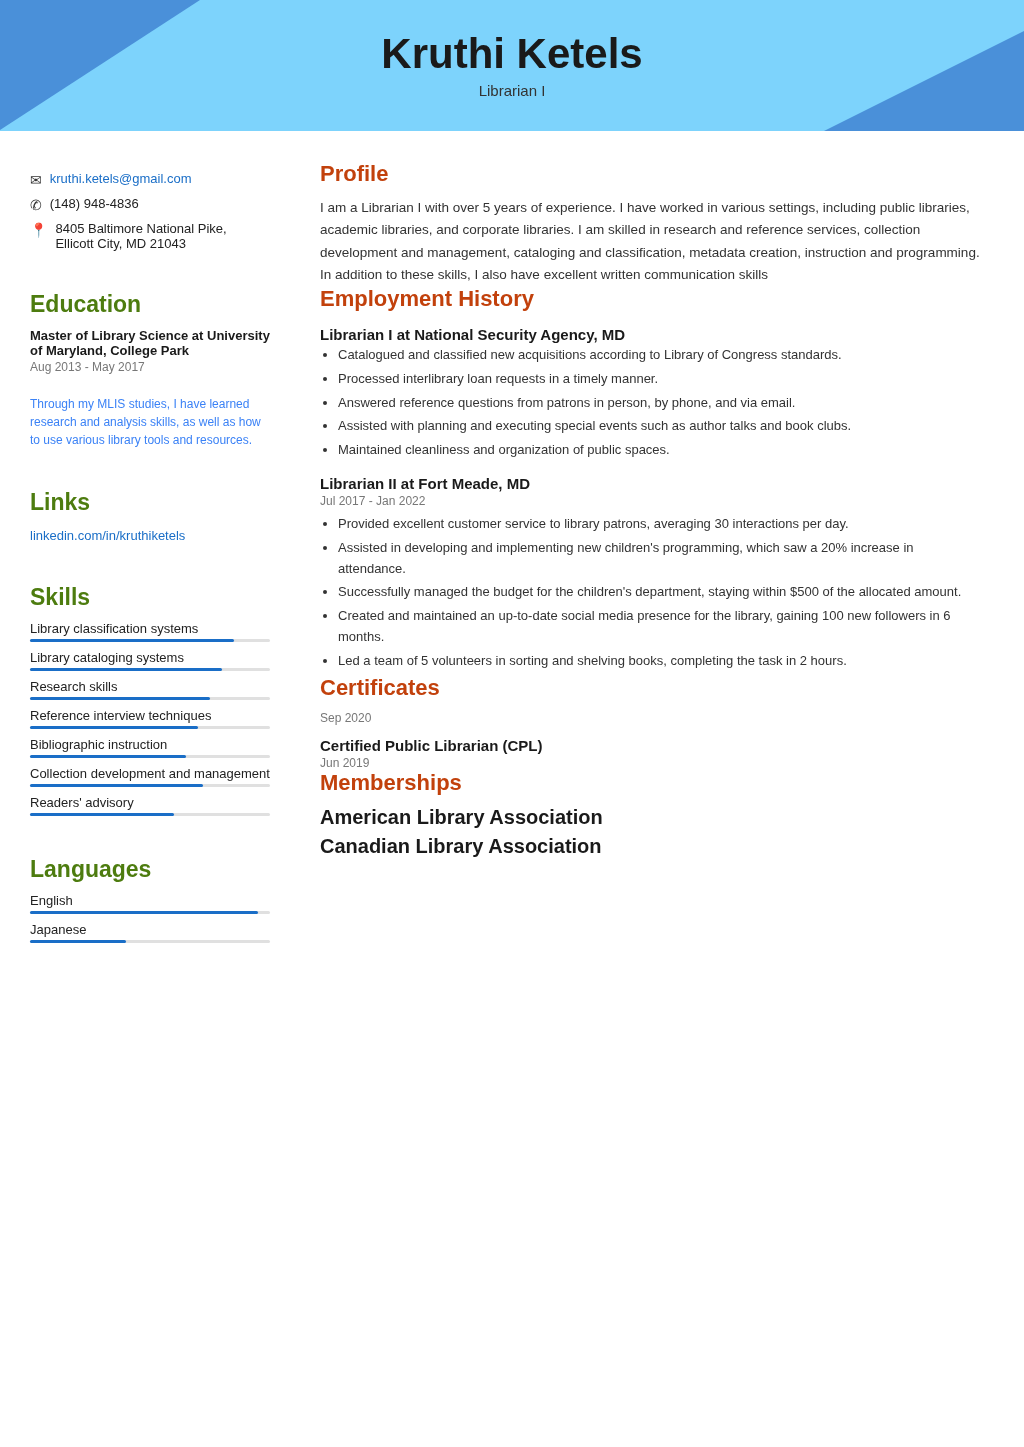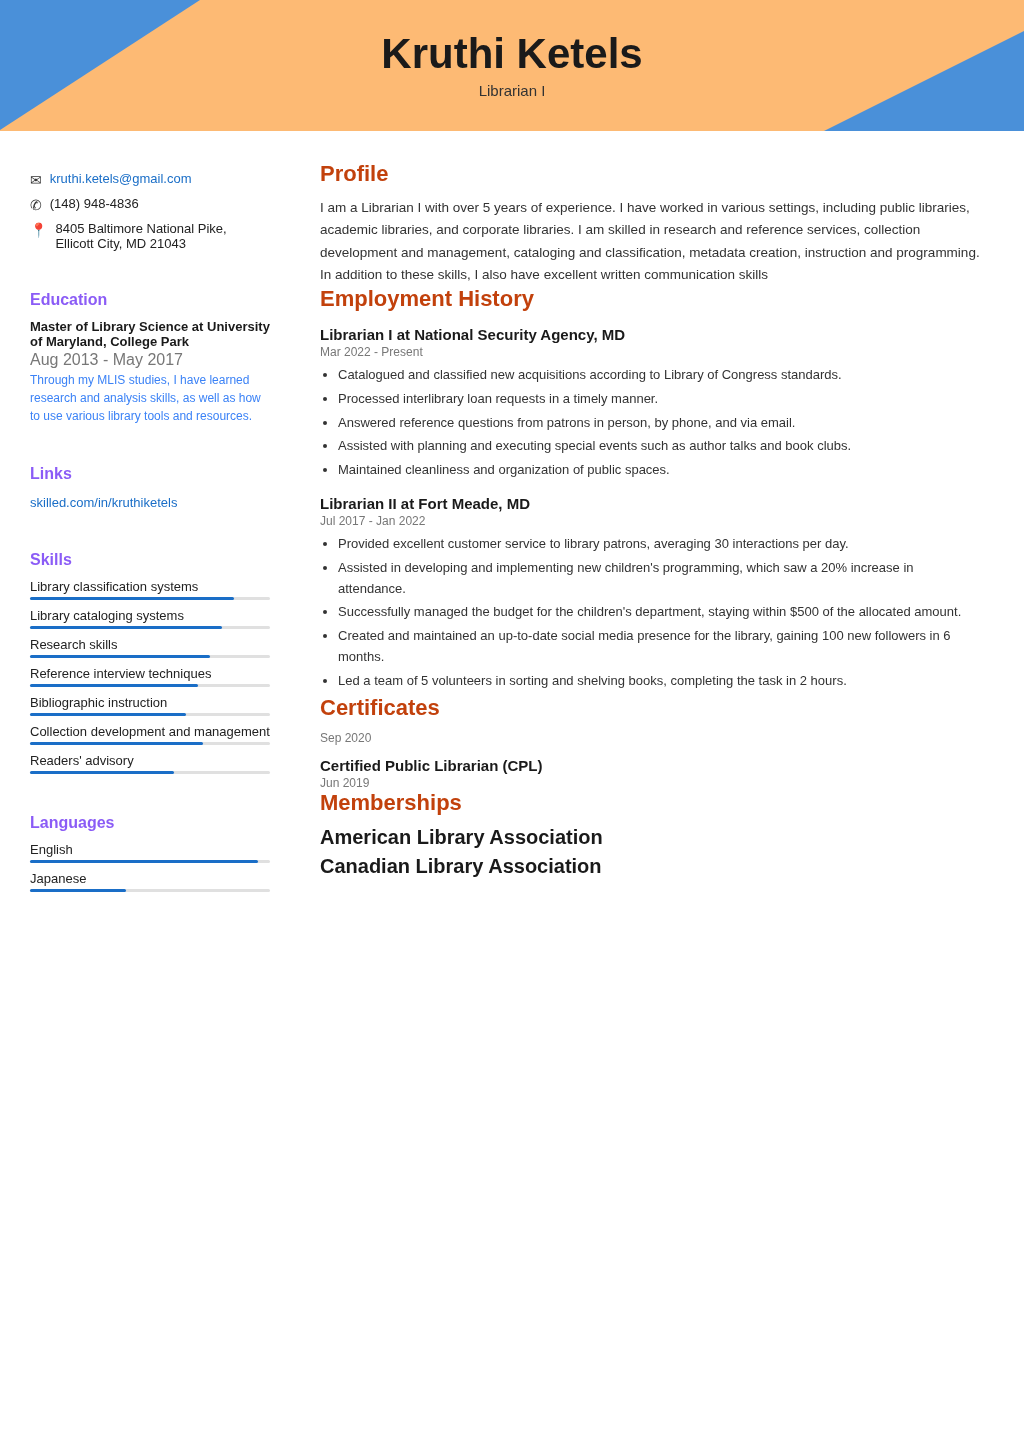--- a/index.html
+++ b/index.html
@@ -7,21 +7,21 @@
       font-family: Arial, sans-serif;
       background: #fff;
       width: 1024px;
       min-height: 1447px;
       position: relative;
       overflow-x: hidden;
     }
 
     
     .header {
-      background: #fdba74;
+      background: #7dd3fc;
       position: relative;
       padding: 30px 20px 32px;
       text-align: center;
       overflow: hidden;
       min-height: 130px;
     }
     .header-triangle-left {
       position: absolute;
       left: 0;
       top: 0;
@@ -83,37 +83,37 @@
       font-size: 14px;
       margin-top: 1px;
       flex-shrink: 0;
     }
     .contact-link {
       color: #1a6ec7;
       text-decoration: none;
     }
 
     .section-title {
-      font-size: 16px;
+      font-size: 23px;
       font-weight: 800;
-      color: #8b5cf6;
+      color: #4d7c0f;
       margin-bottom: 10px;
       margin-top: 40px;
     }
 
     .edu-degree {
       font-size: 13px;
       font-weight: 700;
       color: #1a1a1a;
       margin-bottom: 2px;
     }
     .edu-date {
-      font-size: 16px;
+      font-size: 12px;
       color: #777;
-      margin-bottom: 2px;
+      margin-bottom: 21px;
     }
     .edu-desc {
       font-size: 12px;
       color: #3b82f6;
       line-height: 1.5;
     }
 
     .link-item {
       color: #1a6ec7;
       font-size: 13px;
@@ -259,21 +259,21 @@
 
     <div>
       <div class="section-title">Education</div>
       <div class="edu-degree">Master of Library Science at University of Maryland, College Park</div>
       <div class="edu-date">Aug 2013 - May 2017</div>
       <div class="edu-desc">Through my MLIS studies, I have learned research and analysis skills, as well as how to use various library tools and resources.</div>
     </div>
 
     <div>
       <div class="section-title">Links</div>
-      <a class="link-item" href="#">skilled.com/in/kruthiketels</a>
+      <a class="link-item" href="#">linkedin.com/in/kruthiketels</a>
     </div>
 
     <div>
       <div class="section-title">Skills</div>
       <div id="skills-container">
           <div class="skill-item">
     <div class="skill-label">Library classification systems</div>
     <div class="skill-bar-bg">
       <div class="skill-bar-fill" style="width:85%"></div>
     </div>
@@ -342,21 +342,20 @@
     <div>
       <div class="main-section-title">Profile</div>
       <p class="profile-text">I am a Librarian I with over 5 years of experience. I have worked in various settings, including public libraries, academic libraries, and corporate libraries. I am skilled in research and reference services, collection development and management, cataloging and classification, metadata creation, instruction and programming. In addition to these skills, I also have excellent written communication skills</p>
     </div>
 
     <div>
       <div class="main-section-title">Employment History</div>
       <div id="jobs-container">
           <div>
     <div class="job-title">Librarian I at National Security Agency, MD</div>
-    <div class="job-date">Mar 2022 - Present</div>
     <ul class="job-bullets">
               <li>Catalogued and classified new acquisitions according to Library of Congress standards.</li>
               <li>Processed interlibrary loan requests in a timely manner.</li>
               <li>Answered reference questions from patrons in person, by phone, and via email.</li>
               <li>Assisted with planning and executing special events such as author talks and book clubs.</li>
               <li>Maintained cleanliness and organization of public spaces.</li>
             </ul>
   </div>
           <div>
     <div class="job-title">Librarian II at Fort Meade, MD</div>

